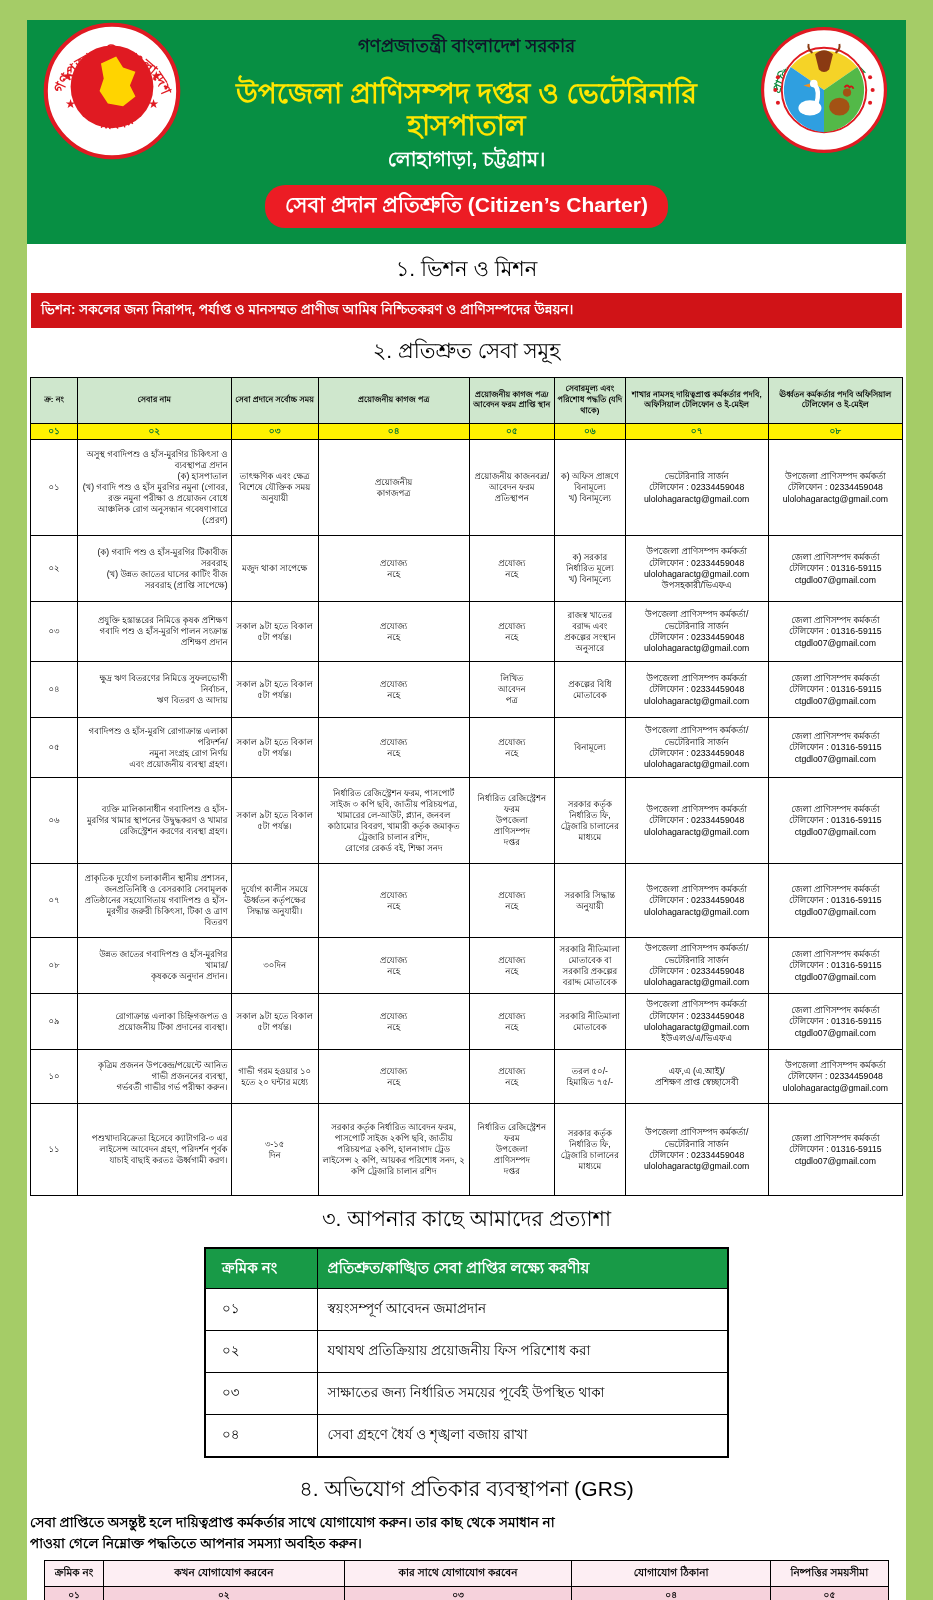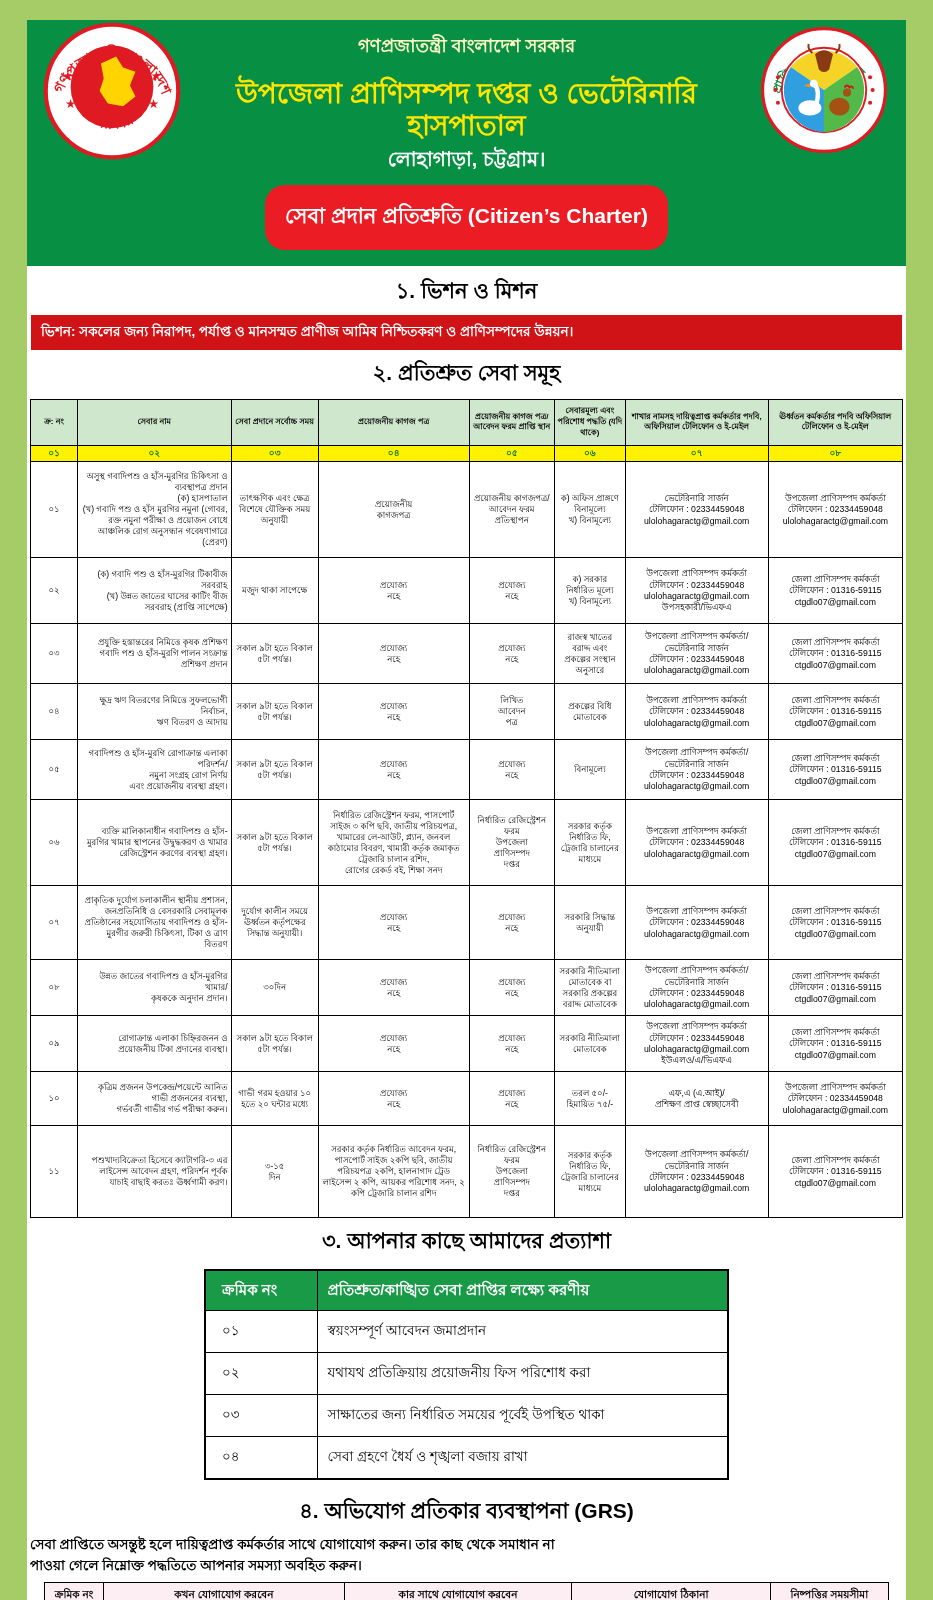--- a/index.html
+++ b/index.html
@@ -6,29 +6,29 @@
     --frame-green:#a5cc67; --header-green:#078f43; --title-yellow:#ffe600;
     --badge-red:#ec1c24; --vision-red:#d01317; --table-head-green:#cfe7cd;
     --number-yellow:#fff200; --number-text:#007236; --expect-green:#189a47;
     --grs-head-pink:#fdeef3; --grs-num-pink:#f6d2dc;
   }
   *{box-sizing:border-box;margin:0;padding:0}
   body{width:933px;background:var(--frame-green);font-family:"Liberation Sans","DejaVu Sans",sans-serif;color:#000}
   .frame{padding:20px 27px 24px}
   
   .masthead{position:relative;background:var(--header-green);text-align:center;padding:12px 160px 16px;min-height:132px}
-  .gov-line{color:#fef9c3;font-weight:bold;font-size:18px}
+  .gov-line{color:#0f172a;font-weight:bold;font-size:18px}
   .office-line{color:var(--title-yellow);font-weight:bold;font-size:28px;line-height:1.15;margin-top:15px}
   .loc-line{color:#fff;font-weight:bold;font-size:20px;margin-top:2px}
-  .badge{display:inline-block;background:var(--badge-red);color:#fff;font-weight:bold;font-size:21px;padding:15px 20px;border-radius:20px;margin-top:8px}
+  .badge{display:inline-block;background:var(--badge-red);color:#fff;font-weight:bold;font-size:21px;padding:4px 20px;border-radius:20px;margin-top:8px}
   .logo{position:absolute;top:2px;width:150px;height:138px}
   .logo.left{left:10px}.logo.right{right:12px;top:6px;width:140px;height:128px}
   
   .content{background:#fff;padding:2px 3px 6px}
-  .sec-title{text-align:center;font-weight:bold;font-size:21px;padding:7px 0 5px}
+  .sec-title{text-align:center;font-weight:normal;font-size:21px;padding:7px 0 5px}
   .vision-box{background:var(--vision-red);color:#fff;font-weight:bold;font-size:13.5px;line-height:1.55;padding:7px 10px;margin:0 1px}
   
   table{border-collapse:collapse;width:100%}
   th,td{border:1px solid #000;vertical-align:middle}
   .svc-table{font-size:8.5px;margin-top:2px}
   .svc-table th{background:var(--table-head-green);font-weight:bold;font-size:8px;padding:6px 2px;text-align:center;line-height:1.35}
   .svc-table td{padding:3px 3px;text-align:center;white-space:pre-line;line-height:1.3}
   .svc-table td.num{background:var(--number-yellow);color:var(--number-text);font-weight:bold;font-size:9px;padding:2px}
   .svc-table td.svc{text-align:right}
   .svc-table td.mail{font-size:8.7px}
@@ -147,21 +147,21 @@
       </thead>
       <tbody>
         <tr class="r1">
           <td>০১</td>
           <td class="svc">অসুস্থ গবাদিপশু ও হাঁস-মুরগির চিকিৎসা ও ব্যবস্থাপত্র প্রদান
 (ক) হাসপাতাল
 (খ) গবাদি পশু ও হাঁস মুরগির নমুনা (গোবর, রক্ত নমুনা পরীক্ষা ও প্রয়োজন বোধে আঞ্চলিক রোগ অনুসন্ধান গবেষণাগারে (প্রেরণ)</td>
           <td>তাৎক্ষণিক এবং ক্ষেত্র বিশেষে যৌক্তিক সময় অনুযায়ী</td>
           <td>প্রয়োজনীয়
 কাগজপত্র</td>
-          <td>প্রয়োজনীয় কাগজপত্র/
+          <td>প্রয়োজনীয় কাজনবল্র/
 আবেদন ফরম প্রতিস্থাপন</td>
           <td>ক) অফিস প্রাঙ্গণে বিনামূল্যে
 খ) বিনামূল্যে</td>
           <td class="mail">ভেটেরিনারি সার্জন
 টেলিফোন : 02334459048
 ulolohagaractg@gmail.com</td>
           <td class="mail">উপজেলা প্রাণিসম্পদ কর্মকর্তা
 টেলিফোন : 02334459048
 ulolohagaractg@gmail.com</td>
         </tr>
@@ -286,21 +286,21 @@
           <td class="mail">উপজেলা প্রাণিসম্পদ কর্মকর্তা/
 ভেটেরিনারি সার্জন
 টেলিফোন : 02334459048
 ulolohagaractg@gmail.com</td>
           <td class="mail">জেলা প্রাণিসম্পদ কর্মকর্তা
 টেলিফোন : 01316-59115
 ctgdlo07@gmail.com</td>
         </tr>
         <tr class="r9">
           <td>০৯</td>
-          <td class="svc">রোগাক্রান্ত এলাকা চিহ্নিরজনন ও প্রয়োজনীয় টিকা প্রদানের ব্যবস্থা।</td>
+          <td class="svc">রোগাক্রান্ত এলাকা চিহ্নিগজপত ও প্রয়োজনীয় টিকা প্রদানের ব্যবস্থা।</td>
           <td>সকাল ৯টা হতে বিকাল ৫টা পর্যন্ত।</td>
           <td>প্রযোজ্য
 নহে</td>
           <td>প্রযোজ্য
 নহে</td>
           <td>সরকারি নীতিমালা মোতাবেক</td>
           <td class="mail">উপজেলা প্রাণিসম্পদ কর্মকর্তা
 টেলিফোন : 02334459048
 ulolohagaractg@gmail.com
 ইউএলও/এ/ভিএফএ</td>

